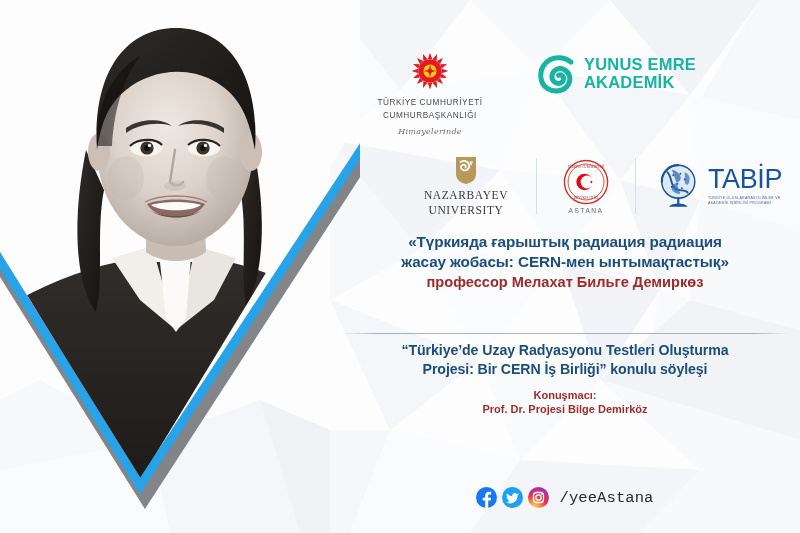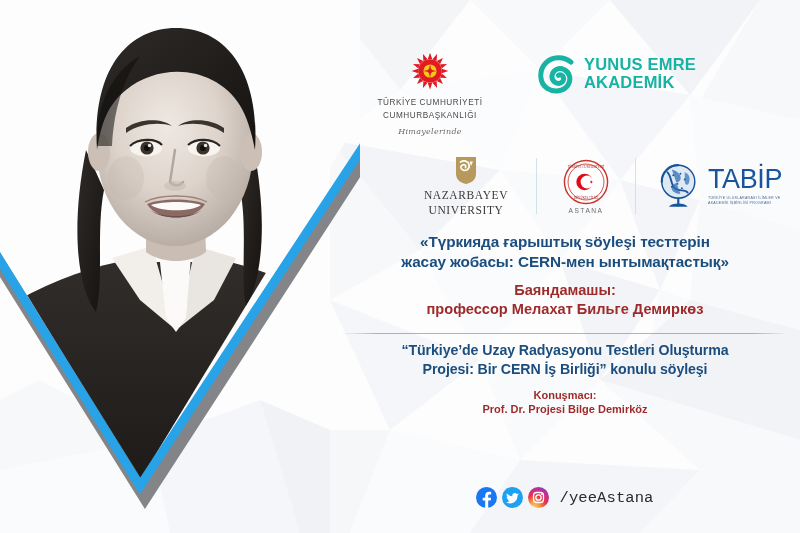--- a/index.html
+++ b/index.html
@@ -365,23 +365,22 @@
         </span>
         <span class="tabip-txt">
           <span class="tabip-word" style="color:#17549B">TABİP</span>
           <span class="tabip-sub">TÜRKİYE ULUSLARARASI İLİMLER VE</span>
           <span class="tabip-sub" style="margin-top:0">AKADEMİK İŞBİRLİĞİ PROGRAMI</span>
         </span>
       </div>
     </div>
 
     <div class="talk-block kk-block">
-      <div class="title-line" style="color:#1B4E7E">«Түркияда ғарыштық söyleşi тесттерін</div>
+      <div class="title-line" style="color:#1B4E7E">«Түркияда ғарыштық радиация радиация</div>
       <div class="title-line" style="color:#1B4E7E">жасау жобасы: CERN-мен ынтымақтастық»</div>
-      <div class="speaker-label" style="color:#9E2B2B">Баяндамашы:</div>
       <div class="speaker-name" style="color:#9E2B2B">профессор Мелахат Бильге Демиркөз</div>
     </div>
 
     <div class="divider"></div>
 
     <div class="talk-block tr-block">
       <div class="title-line tr" style="color:#1B4E7E">“Türkiye’de Uzay Radyasyonu Testleri Oluşturma</div>
       <div class="title-line tr" style="color:#1B4E7E">Projesi: Bir CERN İş Birliği” konulu söyleşi</div>
       <div class="speaker-label tr" style="color:#9E2B2B">Konuşmacı:</div>
       <div class="speaker-name tr" style="color:#9E2B2B">Prof. Dr. Projesi Bilge Demirköz</div>

